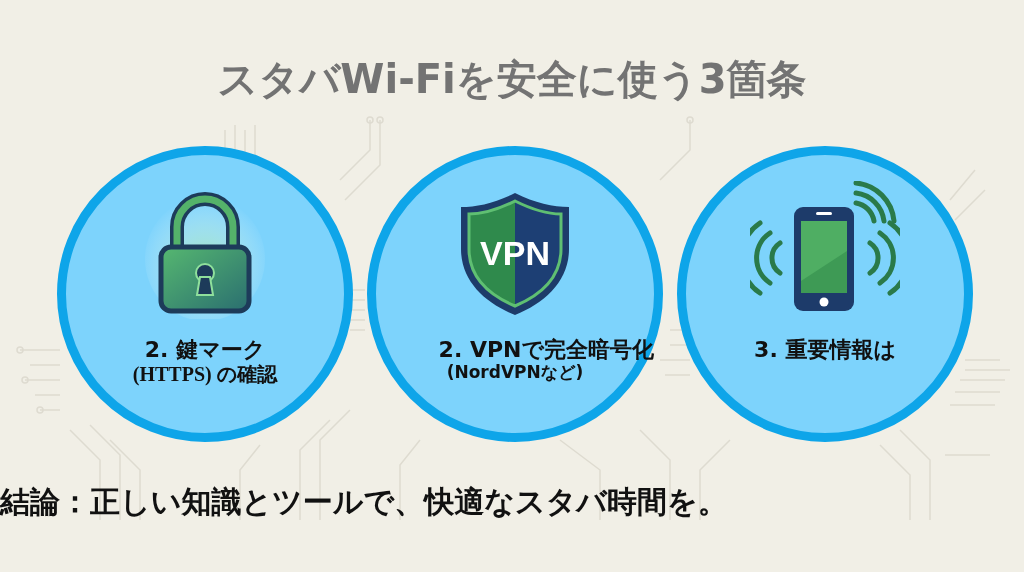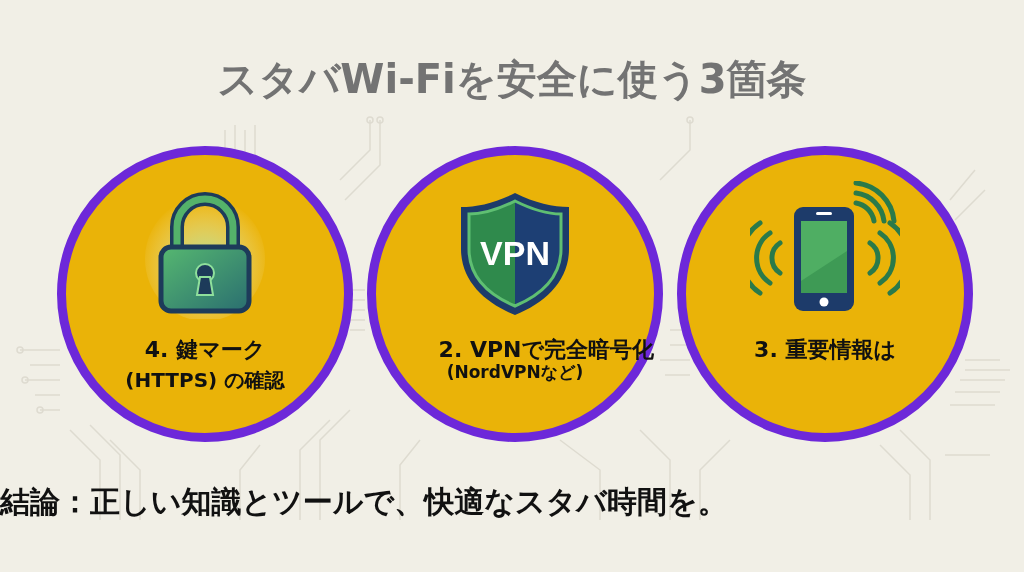--- a/index.html
+++ b/index.html
@@ -10,22 +10,22 @@
     position: relative;
   }
   .bg-circuit { position: absolute; left: 0; top: 0; width: 1024px; height: 572px; }
   .title {
     position: absolute; left: 0; top: 52px; width: 1024px;
     text-align: center; font-size: 40px; font-weight: bold; color: #737373;
     letter-spacing: 0px;
   }
   .card {
     position: absolute; width: 278px; height: 278px; top: 146px;
-    border-radius: 50%; background: #eab308;
-    border: 9px solid #6d28d9; box-sizing: content-box;
+    border-radius: 50%; background: #7dd3fc;
+    border: 9px solid #0ea5e9; box-sizing: content-box;
   }
   .card .icon { position: absolute; left: 50%; transform: translateX(-50%); }
   .card .label {
     position: absolute; left: 0; width: 278px; text-align: center;
     color: #111; font-weight: bold;
   }
   .l1 { font-size: 22px; line-height: 30px; }
   .l2 { font-size: 20px; line-height: 30px; }
   .l2s { font-size: 17px; line-height: 26px; }
   .conclusion {
@@ -71,22 +71,22 @@
         <stop offset="100%" stop-color="#2a6e70"></stop>
       </linearGradient>
     </defs>
     <ellipse cx="60" cy="70" rx="60" ry="62" fill="url(#glow)"></ellipse>
     <path d="M32 62 V38 A28 28 0 0 1 88 38 V62" fill="none" stroke="#1d3b5a" stroke-width="14"></path>
     <path d="M32 62 V38 A28 28 0 0 1 88 38 V62" fill="none" stroke="#54b26a" stroke-width="7"></path>
     <rect x="16" y="58" width="88" height="64" rx="10" fill="url(#lockBody)" stroke="#1d3b5a" stroke-width="5"></rect>
     <circle cx="60" cy="84" r="9" fill="#1d3b5a" stroke="#8fe09c" stroke-width="2"></circle>
     <path d="M55 88 L52 106 H68 L65 88 Z" fill="#1d3b5a" stroke="#8fe09c" stroke-width="2"></path>
   </svg>
-  <div class="label l1" style="top:180px;">4. 鍵マーク</div>
-  <div class="label l2" style="top:210px;">(HTTPS) の確認</div>
+  <div class="label l1" style="top:180px;">2. 鍵マーク</div>
+  <div class="label l2" style="top:204px;font-family:Liberation Serif, serif;">(HTTPS) の確認</div>
 </div>
 
 <div class="card" style="left:367px;">
   <svg class="icon" width="120" height="130" viewBox="0 0 120 130" style="top:34px;">
     <path d="M60 4 C40 14 22 18 6 18 V60 C6 92 30 114 60 126 C90 114 114 92 114 60 V18 C98 18 80 14 60 4 Z" fill="#1d3b6a"></path>
     <path d="M60 12 C42 21 27 25 14 25 V60 C14 88 34 106 60 117 Z" fill="#2f8a4c"></path>
     <path d="M60 12 C78 21 93 25 106 25 V60 C106 88 86 106 60 117 Z" fill="#1d3f74"></path>
     <path d="M60 12 C42 21 27 25 14 25 V60 C14 88 34 106 60 117 C86 106 106 88 106 60 V25 C93 25 78 21 60 12 Z" fill="none" stroke="#5fbf72" stroke-width="3"></path>
     <text x="60" y="76" text-anchor="middle" font-family="Liberation Sans, sans-serif" font-weight="bold" font-size="34" fill="#ffffff">VPN</text>
   </svg>

